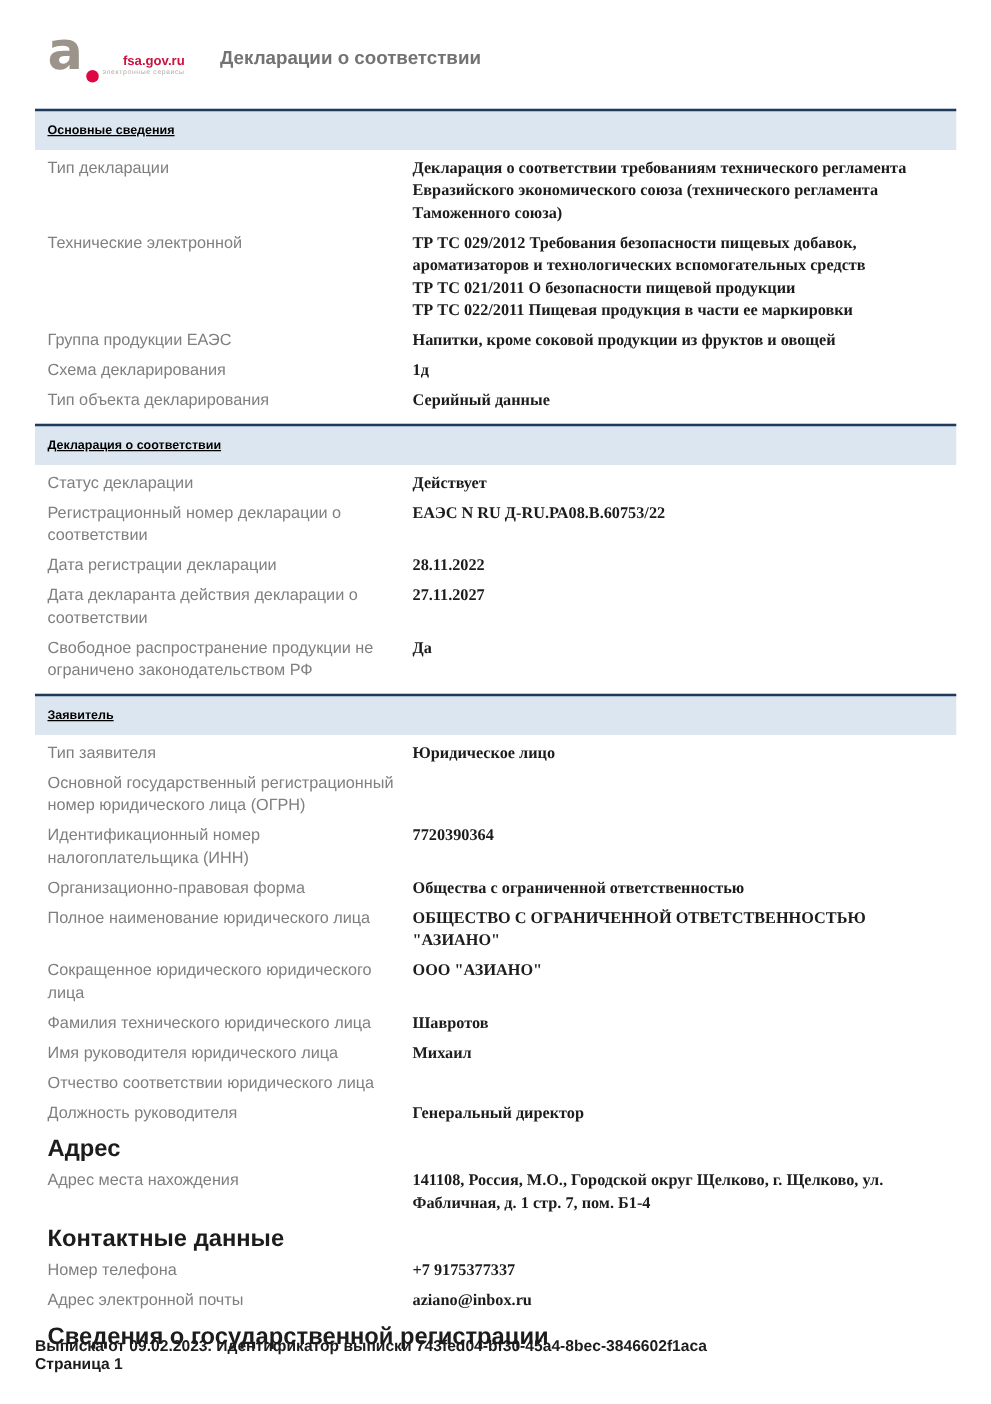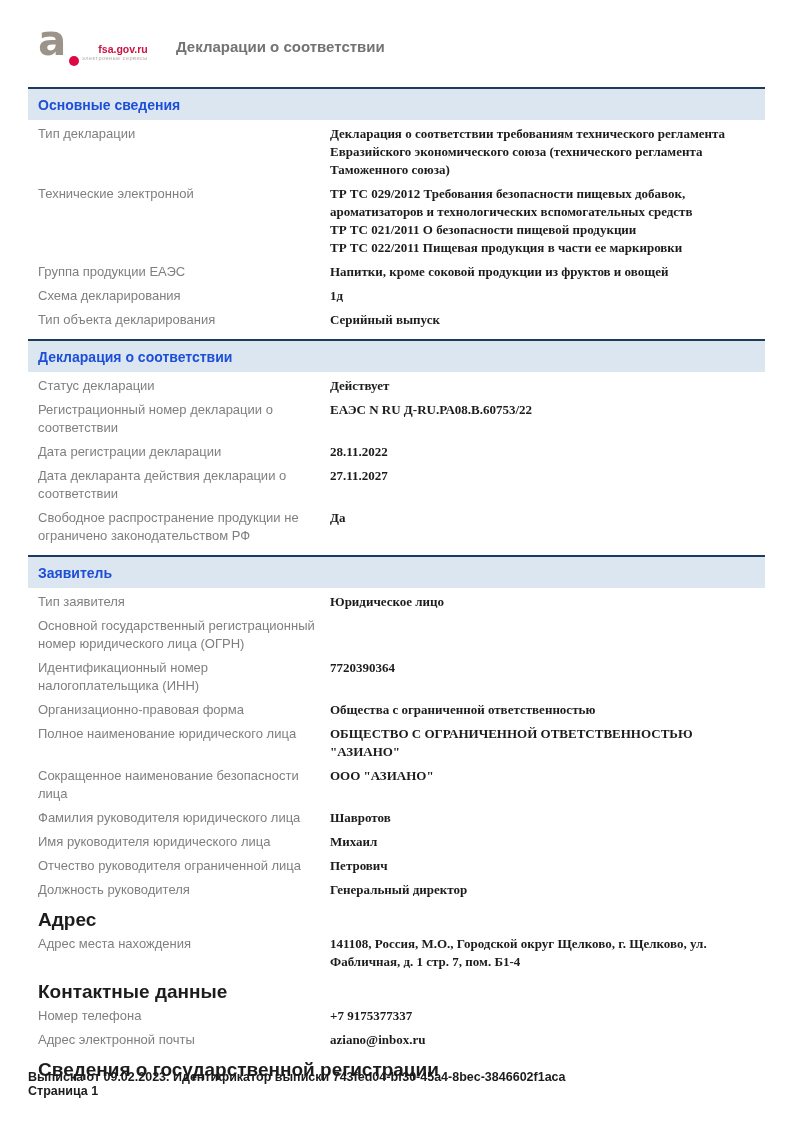--- a/index.html
+++ b/index.html
@@ -42,21 +42,21 @@
   
   .section-band {
     margin: 7px 28px 0 28px;
     background: #dce6f1;
     border-top: 2px solid #1d3b5a;
     height: 33px;
     padding-left: 10px;
     display: flex; align-items: center;
   }
   .section-band .band-title {
-    font-size: 14px; font-weight: 700; color: #1d4ed8;
+    font-size: 10px; font-weight: 700; color: #000000; text-decoration: underline;
   }
 
   
   .section-body { margin: 0 28px 0 38px; padding-top: 2px; }
   .row { display: flex; padding: 3px 0; }
   .row-label {
     width: 292px; flex: 0 0 292px;
     color: #7f7f7f; font-size: 13px; line-height: 18px;
     padding-right: 8px;
   }
@@ -115,21 +115,21 @@
     <div class="row">
       <div class="row-label">Группа продукции ЕАЭС</div>
       <div class="row-value">Напитки, кроме соковой продукции из фруктов и овощей</div>
     </div>
     <div class="row">
       <div class="row-label">Схема декларирования</div>
       <div class="row-value">1д</div>
     </div>
     <div class="row">
       <div class="row-label">Тип объекта декларирования</div>
-      <div class="row-value">Серийный выпуск</div>
+      <div class="row-value">Серийный данные</div>
     </div>
   </div>
 
   <div class="section-band">
     <span class="band-title">Декларация о соответствии</span>
   </div>
   <div class="section-body">
     <div class="row">
       <div class="row-label">Статус декларации</div>
       <div class="row-value">Действует</div>
@@ -169,34 +169,33 @@
     </div>
     <div class="row">
       <div class="row-label">Организационно-правовая форма</div>
       <div class="row-value">Общества с ограниченной ответственностью</div>
     </div>
     <div class="row">
       <div class="row-label">Полное наименование юридического лица</div>
       <div class="row-value">ОБЩЕСТВО С ОГРАНИЧЕННОЙ ОТВЕТСТВЕННОСТЬЮ "АЗИАНО"</div>
     </div>
     <div class="row">
-      <div class="row-label">Сокращенное наименование безопасности лица</div>
+      <div class="row-label">Сокращенное юридического юридического лица</div>
       <div class="row-value">ООО "АЗИАНО"</div>
     </div>
     <div class="row">
-      <div class="row-label">Фамилия руководителя юридического лица</div>
+      <div class="row-label">Фамилия технического юридического лица</div>
       <div class="row-value">Шавротов</div>
     </div>
     <div class="row">
       <div class="row-label">Имя руководителя юридического лица</div>
       <div class="row-value">Михаил</div>
     </div>
     <div class="row">
-      <div class="row-label">Отчество руководителя ограниченной лица</div>
-      <div class="row-value">Петрович</div>
+      <div class="row-label">Отчество соответствии юридического лица</div>
     </div>
     <div class="row">
       <div class="row-label">Должность руководителя</div>
       <div class="row-value">Генеральный директор</div>
     </div>
 
     <div class="subhead">Адрес</div>
     <div class="row">
       <div class="row-label">Адрес места нахождения</div>
       <div class="row-value">141108, Россия, М.О., Городской округ Щелково, г. Щелково, ул. Фабличная, д. 1 стр. 7, пом. Б1-4</div>

